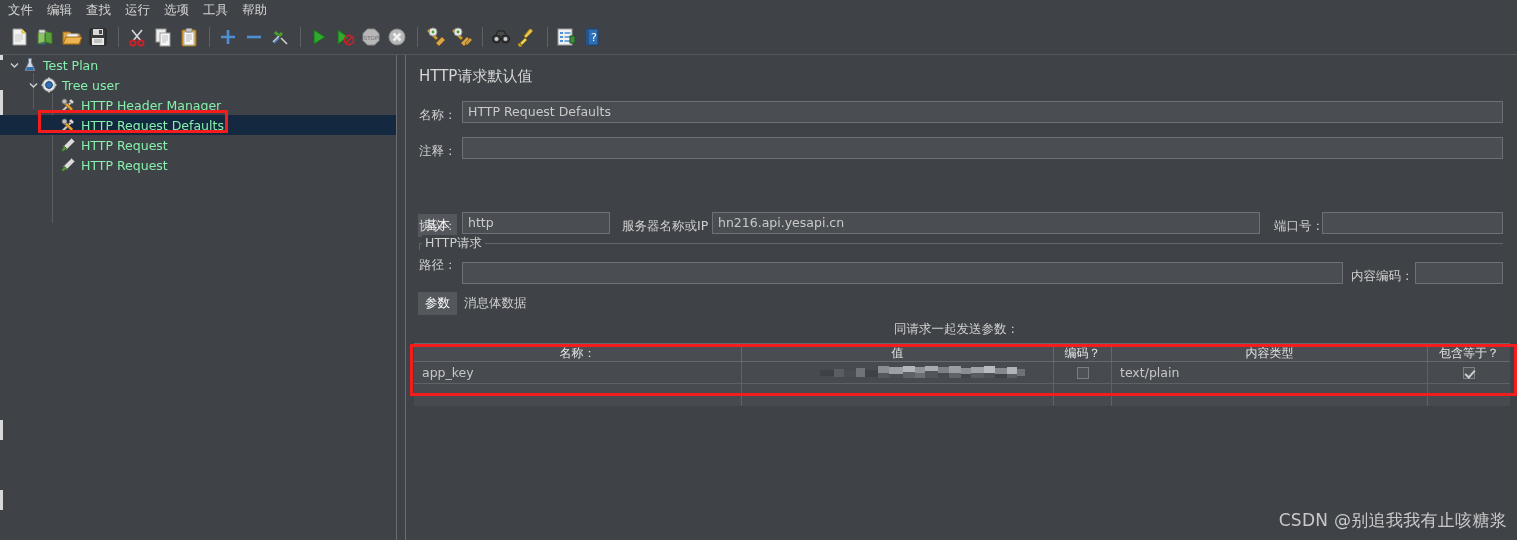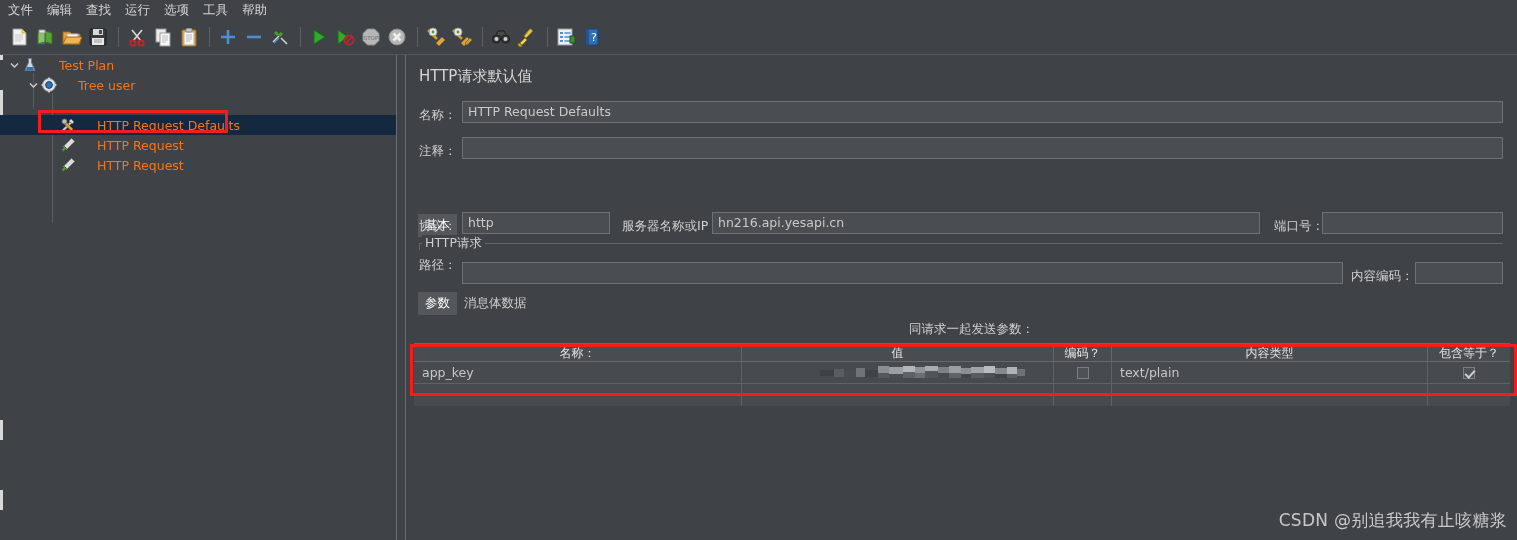--- a/index.html
+++ b/index.html
@@ -53,22 +53,22 @@
     display: flex; align-items: center; cursor: default;
   }
   .trow.sel { background: #14283f; }
   .tindent { display: inline-block; flex: 0 0 auto; }
   .twist {
     width: 13px; height: 20px; flex: 0 0 auto;
     display: flex; align-items: center; justify-content: center;
   }
   .ticon { width: 18px; height: 18px; flex: 0 0 auto; margin-right: 4px;
            display:flex; align-items:center; justify-content:center; }
-  .tlabel { color: #f97316; font-size: 12.5px; font-family: "DejaVu Sans", sans-serif;
-            white-space: nowrap; margin-left: 16px; }
+  .tlabel { color: #86efac; font-size: 12.5px; font-family: "DejaVu Sans", sans-serif;
+            white-space: nowrap; }
   .tline { position:absolute; width:1px; background:#5a5d60; }
 
   
   .divider {
     position: absolute; top: 55px; left: 396px; width: 10px; height: 485px;
     background: #3f4347; border-left: 1px solid #6a6d70; border-right: 1px solid #6a6d70;
     cursor: col-resize;
   }
 
   
@@ -441,20 +441,32 @@
               <rect x="7" y="0.6" width="2" height="3"></rect>
               <rect x="7" y="12.4" width="2" height="3"></rect>
               <rect x="0.6" y="7" width="3" height="2"></rect>
               <rect x="12.4" y="7" width="3" height="2"></rect>
             </g>
         </svg>
       </span>
       <span class="tlabel">Tree user</span>
     </div>
 
+    <div class="trow" style="top:40px;">
+      <span class="tindent" style="width:59px;"></span>
+      <span class="ticon">
+        <svg width="16" height="16" viewBox="0 0 16 16">
+          <path d="M2 13l8-8 1.5 1.5-8 8z" fill="#c9c9c9" stroke="#7a7a7a"></path>
+          <path d="M11 2l3 3-2 2-3-3z" fill="#d8d8d8" stroke="#7a7a7a"></path>
+          <path d="M13 12l-7-7-1.8 1.8 7 7z" fill="#e0a53c" stroke="#95671a"></path>
+          <circle cx="4.5" cy="4.5" r="2.4" fill="#bdbdbd" stroke="#7a7a7a"></circle>
+        </svg>
+      </span>
+      <span class="tlabel">HTTP Header Manager</span>
+    </div>
 
     <div class="trow sel" style="top:60px;">
       <span class="tindent" style="width:59px;"></span>
       <span class="ticon">
         <svg width="16" height="16" viewBox="0 0 16 16">
           <path d="M2 13l8-8 1.5 1.5-8 8z" fill="#c9c9c9" stroke="#7a7a7a"></path>
           <path d="M11 2l3 3-2 2-3-3z" fill="#d8d8d8" stroke="#7a7a7a"></path>
           <path d="M13 12l-7-7-1.8 1.8 7 7z" fill="#e0a53c" stroke="#95671a"></path>
           <circle cx="4.5" cy="4.5" r="2.4" fill="#bdbdbd" stroke="#7a7a7a"></circle>
         </svg>
@@ -531,21 +543,21 @@
     <div class="finput" style="left:55px;top:207px;width:881px;height:22px;"></div>
 
     <div class="flabel" style="left:944px;top:213px;">内容编码：</div>
     <div class="finput" style="left:1008px;top:207px;width:88px;height:22px;"></div>
 
     <div class="tabstrip" style="left:11px;top:237px;">
       <div class="tab active">参数</div>
       <div class="tab">消息体数据</div>
     </div>
 
-    <div class="hint" style="left:487px;top:266px;margin-left:15px;">同请求一起发送参数：</div>
+    <div class="hint" style="left:487px;top:266px;">同请求一起发送参数：</div>
 
     <div class="ptable">
 
       <div class="prow">
         <div class="hcell" style="width:328px;">名称：</div>
         <div class="hcell" style="width:312px;">值</div>
         <div class="hcell" style="width:58px;">编码？</div>
         <div class="hcell" style="width:316px;">内容类型</div>
         <div class="hcell" style="width:82px;border-right:none;">包含等于？</div>
       </div>

